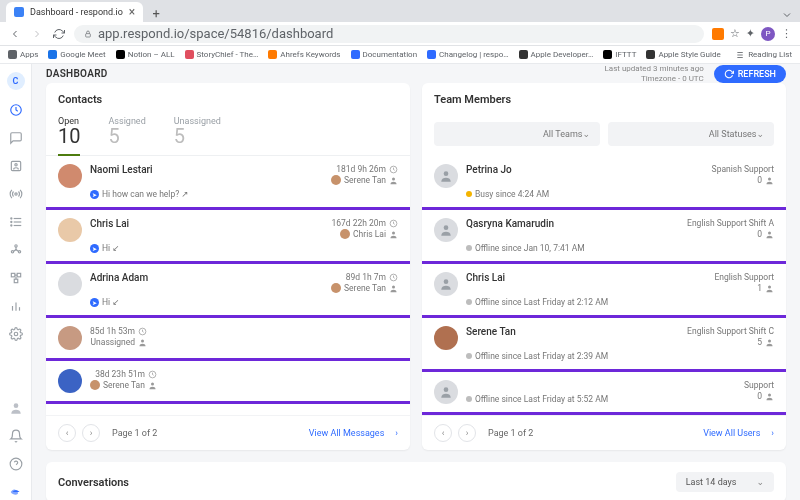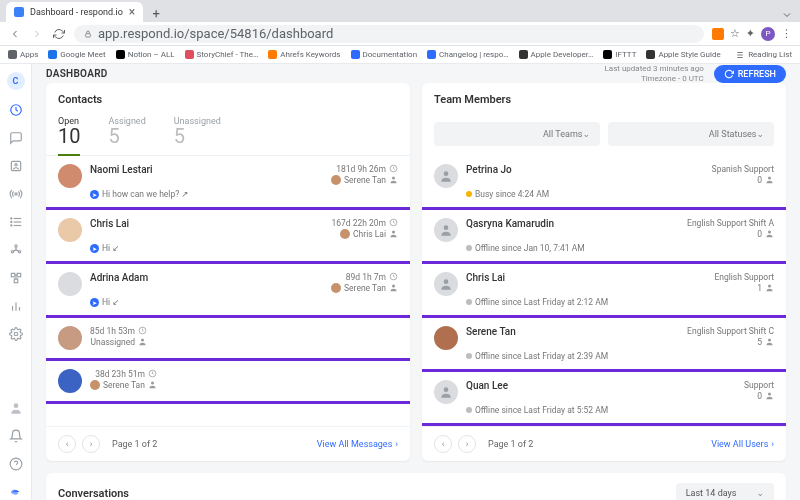--- a/index.html
+++ b/index.html
@@ -48,29 +48,29 @@
 .filters{display:flex;gap:8px;padding:10px 12px}
 .sel{flex:1;background:#f2f3f5;border-radius:4px;height:24px;display:flex;align-items:center;justify-content:flex-end;padding:0 10px;font-size:9px;color:#777;cursor:pointer}
 .chev{color:#888}
 .rows{flex:1}
 .row{display:flex;align-items:flex-start;padding:8px 12px;border-bottom:3px solid #6d28d9;gap:8px}
 .av{width:24px;height:24px;border-radius:50%;flex-shrink:0;display:flex;align-items:center;justify-content:center;color:#fff;font-size:10px;font-weight:500}
 .rmain{flex:1;min-width:0}
 .rname{font-size:10px;color:#333;font-weight:500}
 .rsub{font-size:8.5px;color:#777;display:flex;align-items:center;gap:3px;margin-top:14px}
 .rright{text-align:right;font-size:8.5px;color:#777;display:flex;flex-direction:column;align-items:flex-end;gap:1px}
-.rright .line{display:flex;gap:3px}
+.rright .line{display:flex;align-items:center;gap:3px}
 .status-dot{width:6px;height:6px;border-radius:50%;display:inline-block}
 .msg-ico{width:9px;height:9px;border-radius:50%;background:#2f6bff;display:inline-flex;align-items:center;justify-content:center;color:#fff;font-size:6px}
 .tiny-av{width:10px;height:10px;border-radius:50%;display:inline-block}
 .pager{display:flex;align-items:center;justify-content:space-between;padding:8px 12px;border-top:1px solid #f2f3f5}
 .pg-nav{display:flex;align-items:center;gap:6px}
 .pg-btn{width:18px;height:18px;border:1px solid #e2e4e8;border-radius:50%;display:flex;align-items:center;justify-content:center;color:#888;cursor:pointer;font-size:9px}
 .pg-txt{font-size:9px;color:#666;margin-left:6px}
-.viewall{color:#2f6bff;font-size:9px;display:flex;align-items:center;gap:3px;cursor:pointer}
+.viewall{color:#2f6bff;font-size:9px;display:flex;align-items:center;gap:11px;cursor:pointer}
 .convrow{background:#fff;border-radius:6px;box-shadow:0 1px 2px rgba(0,0,0,.06);margin:0 14px;padding:10px 12px;display:flex;align-items:center;justify-content:space-between}
 .period{background:#f2f3f5;border-radius:4px;padding:5px 10px;font-size:9px;color:#555;display:flex;align-items:center;gap:20px;cursor:pointer}
 .clock{width:9px;height:9px}
 .usr-ico{width:9px;height:9px}
 .rdlist{display:flex;align-items:center;gap:4px;margin-left:auto;font-size:8px;color:#5f6368}
 </style>
 </head>
 <body>
 
 <div class="chrome">
@@ -483,21 +483,20 @@
     </div>
               </div>
               <div class="row">
     <div class="av" style="background:#dadce0">
                   <svg width="14" height="14" viewBox="0 0 24 24" fill="#9aa0a6">
                     <circle cx="12" cy="8" r="4"></circle>
                     <path d="M4 21c0-4 4-6 8-6s8 2 8 6v1H4v-1z"></path>
                   </svg>
                 </div>
     <div class="rmain">
-      <div class="rname">Quan Lee</div>
       <div class="rsub"><span class="status-dot" style="background:#bdbdbd"></span>Offline since Last Friday at 5:52 AM</div>
     </div>
     <div class="rright">
       <div class="line">Support</div>
       <div class="line">0 <svg class="usr-ico" viewBox="0 0 24 24" fill="#999">
                       <circle cx="12" cy="8" r="4"></circle>
                       <path d="M4 21c0-4 4-6 8-6s8 2 8 6v1H4v-1z"></path>
                     </svg></div>
     </div>
               </div>

